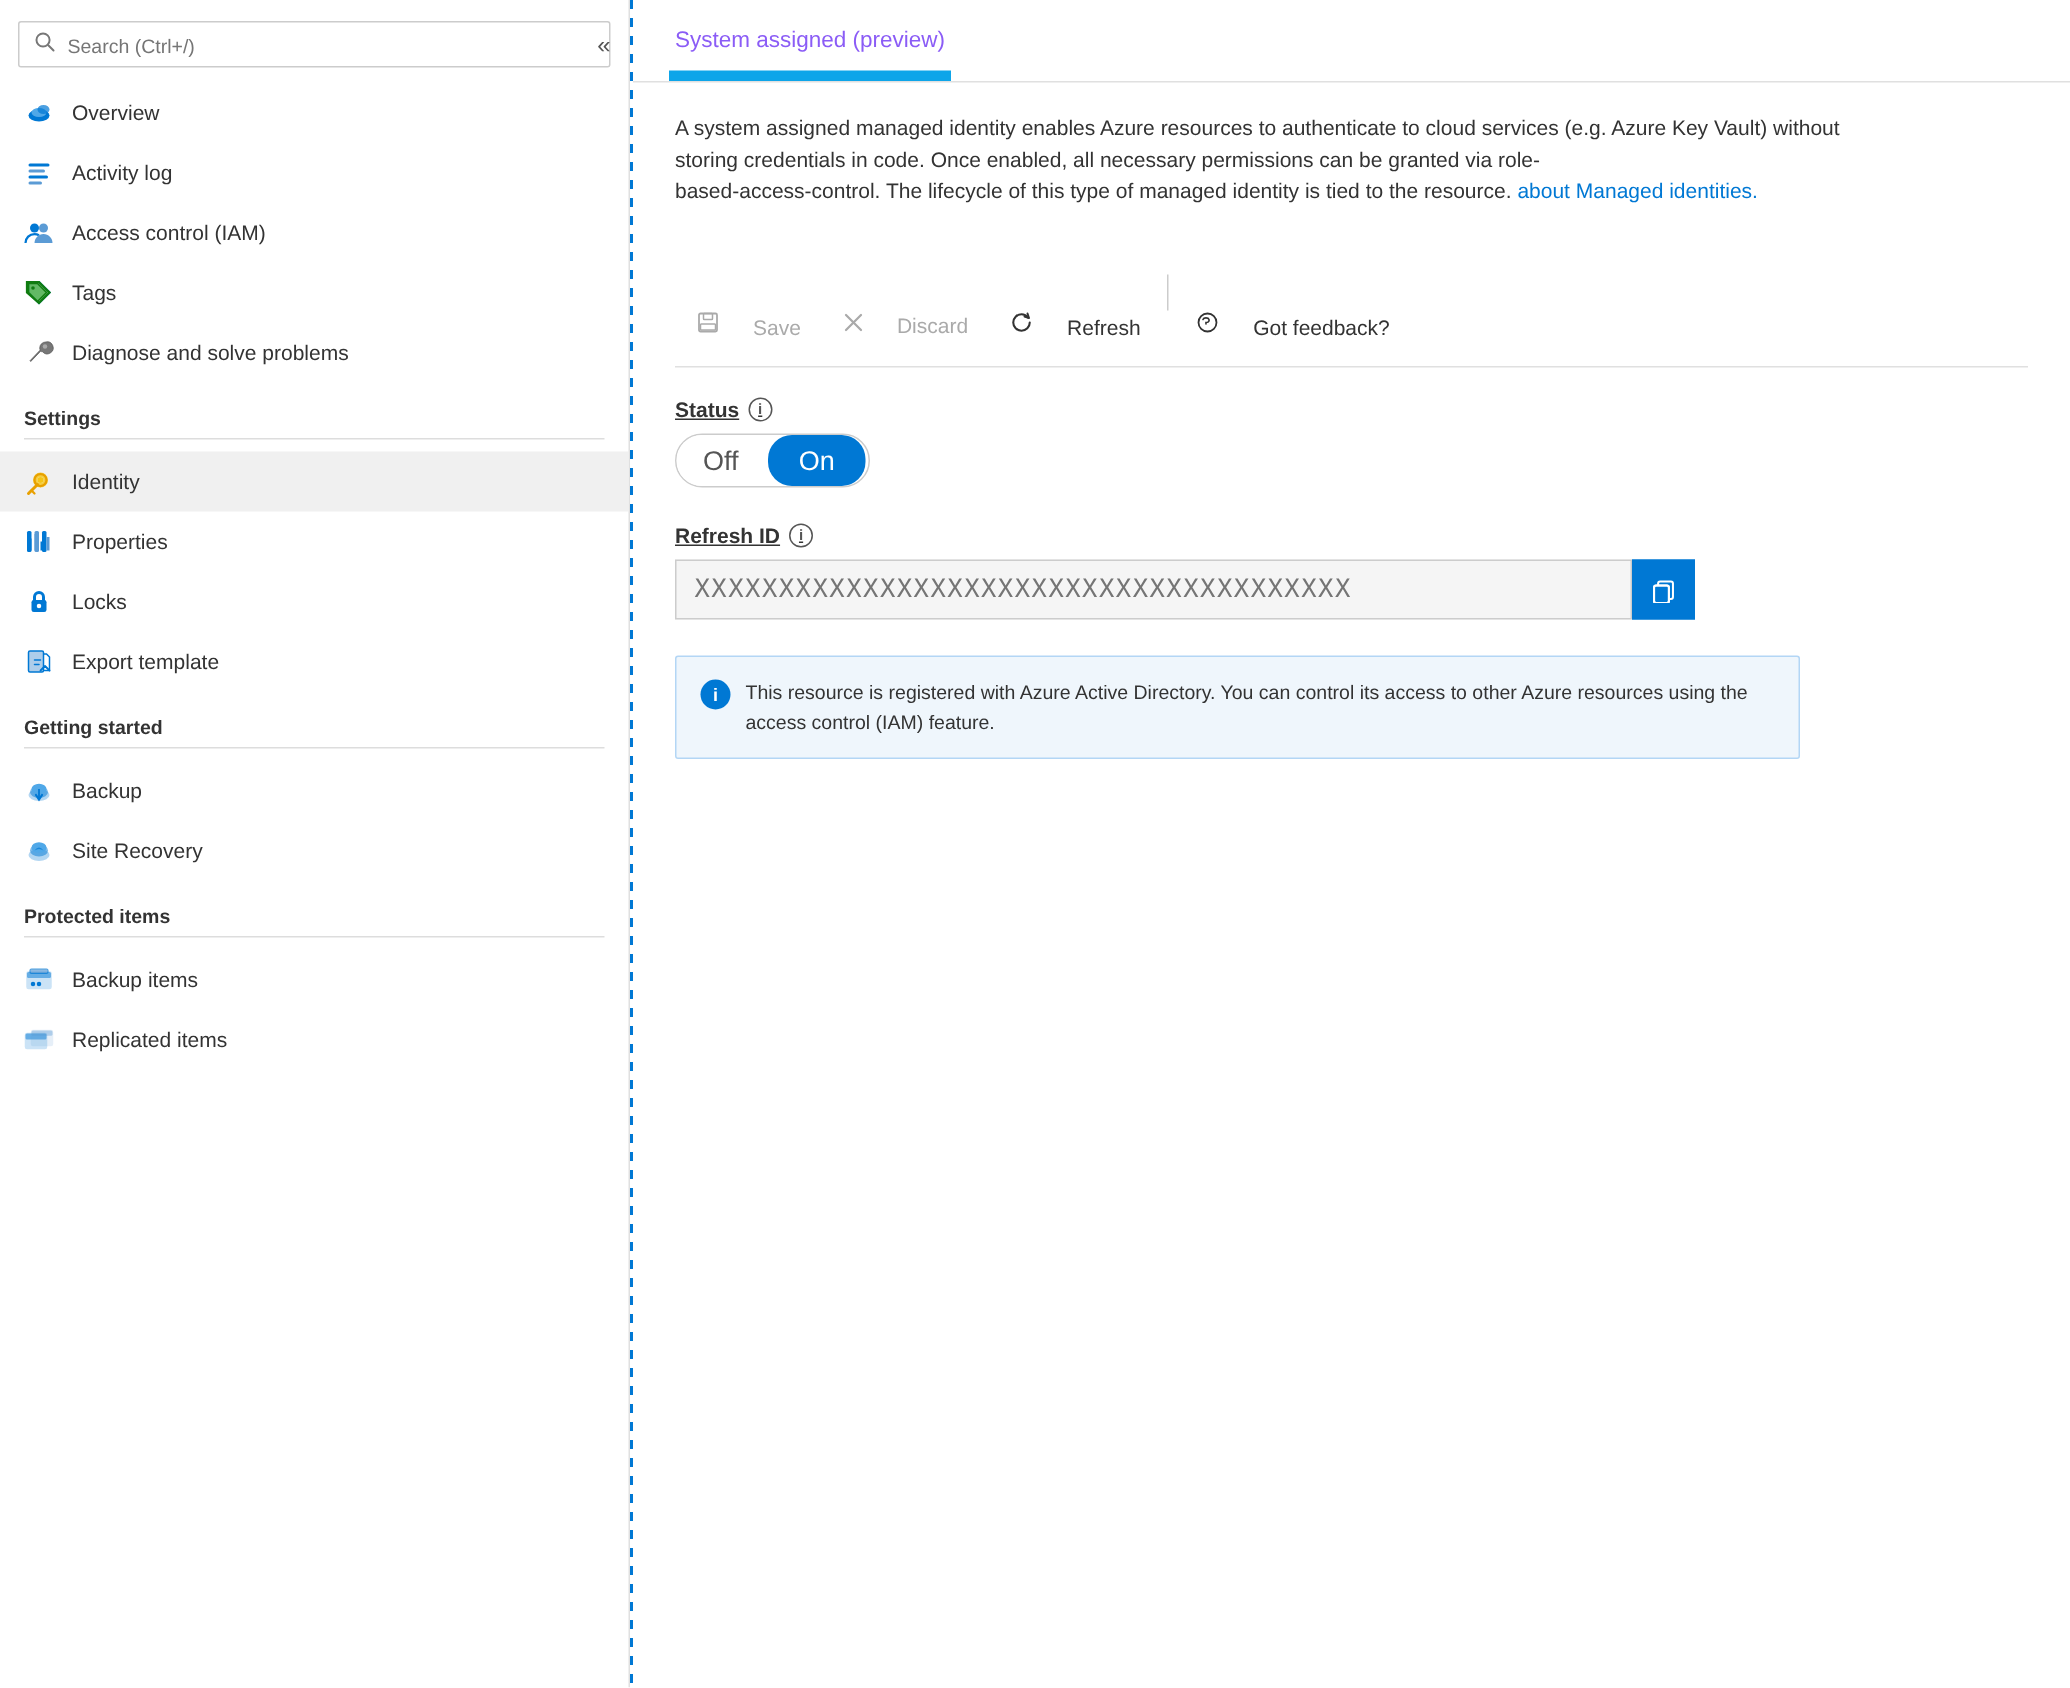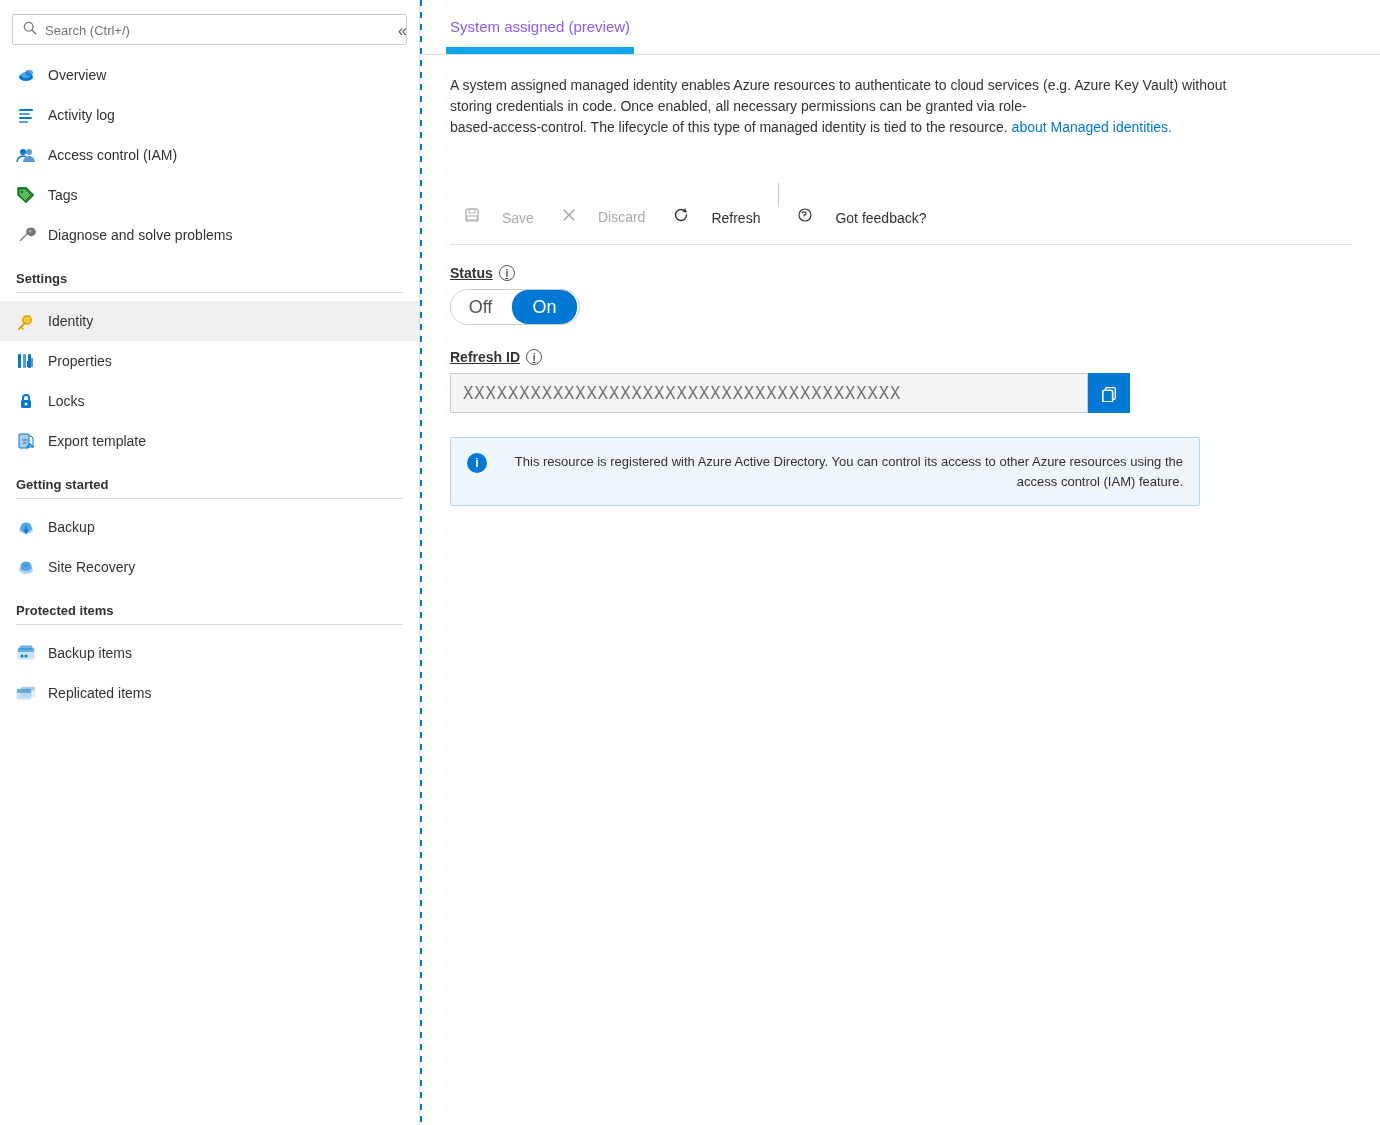--- a/index.html
+++ b/index.html
@@ -297,21 +297,20 @@
       color: #fff;
       font-size: 12px;
       font-weight: 700;
       flex-shrink: 0;
       margin-top: 1px;
     }
     .info-banner-text {
       font-size: 13px;
       color: #333;
       line-height: 1.5;
-      text-align: right;
     }
 
     
     .icon-blue { color: #0078d4; }
 
     
     .panel-divider {
       width: 2px;
       background: repeating-linear-gradient(
         to bottom,

